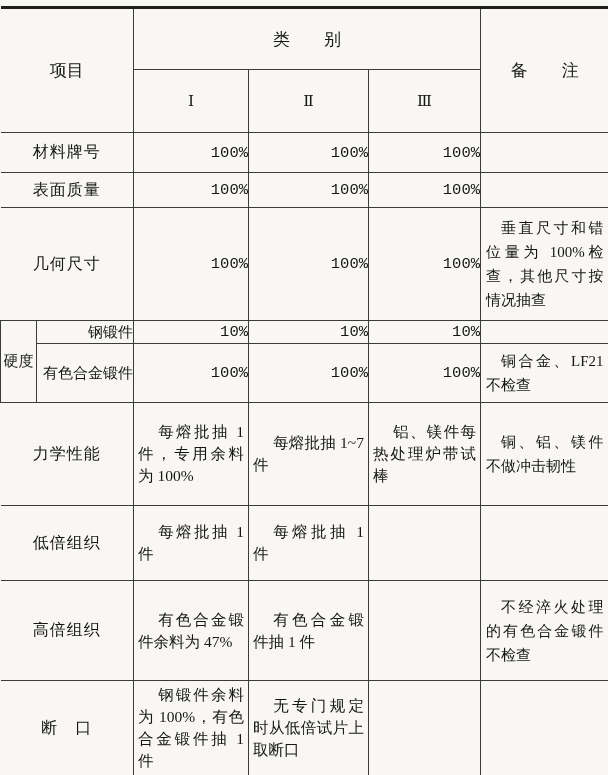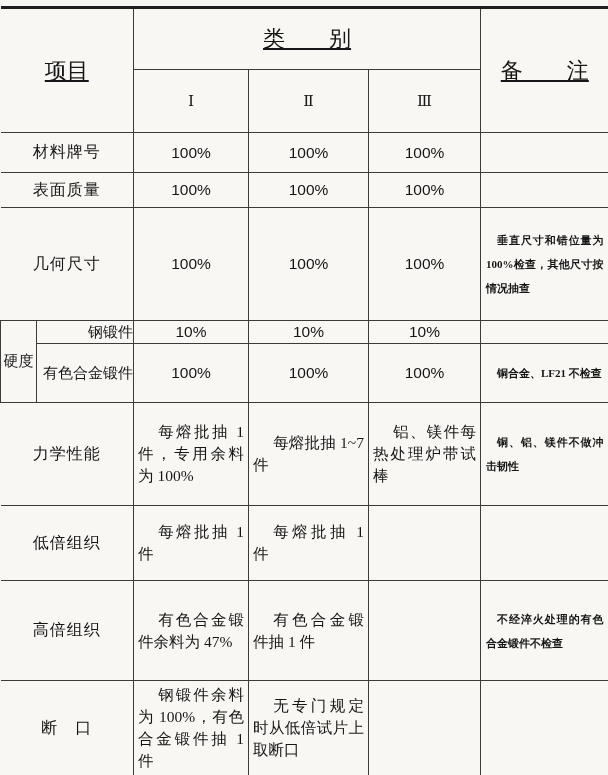--- a/index.html
+++ b/index.html
@@ -28,37 +28,36 @@
   }
   td {
     border: 1.4px solid #3b3b3b;
     vertical-align: middle;
     font-size: 16px;
     overflow: hidden;
   }
   td.nb-l { border-left: none; }
   td.nb-r { border-right: none; }
   .lbl { text-align: center; font-size: 16px; letter-spacing: 1px; }
-  .hdr { text-align: center; font-size: 22px; text-decoration: underline; }
-  .pct { text-align: center; font-size: 15.5px; font-family: Liberation Sans, sans-serif; }
+  .hdr { text-align: center; font-size: 17px; }
+  .pct { text-align: right; font-size: 15.5px; font-family: Liberation Mono, monospace; }
   .roman { text-align: center; font-size: 15.5px; }
   .para {
     text-align: justify;
     text-indent: 1.3em;
     padding: 3px 4px;
     line-height: 22px;
     font-size: 15.5px;
   }
   .rmk-para {
     text-align: justify;
     text-indent: 1em;
     padding: 3px 5px;
     line-height: 24px;
-    font-size: 11px;
-    font-weight: bold;
+    font-size: 15px;
   }
   .hard-lbl { text-align: center; font-size: 15px; padding: 0; letter-spacing: 0; }
   .sub-lbl { text-align: right; font-size: 15px; padding: 0; letter-spacing: 0; }
   
   tr.h1  td { height: 62px; }
   tr.h2  td { height: 63px; }
   tr.r-material td { height: 40px; }
   tr.r-surface  td { height: 35px; }
   tr.r-geometry td { height: 113px; }
   tr.r-steel    td { height: 23px; }

